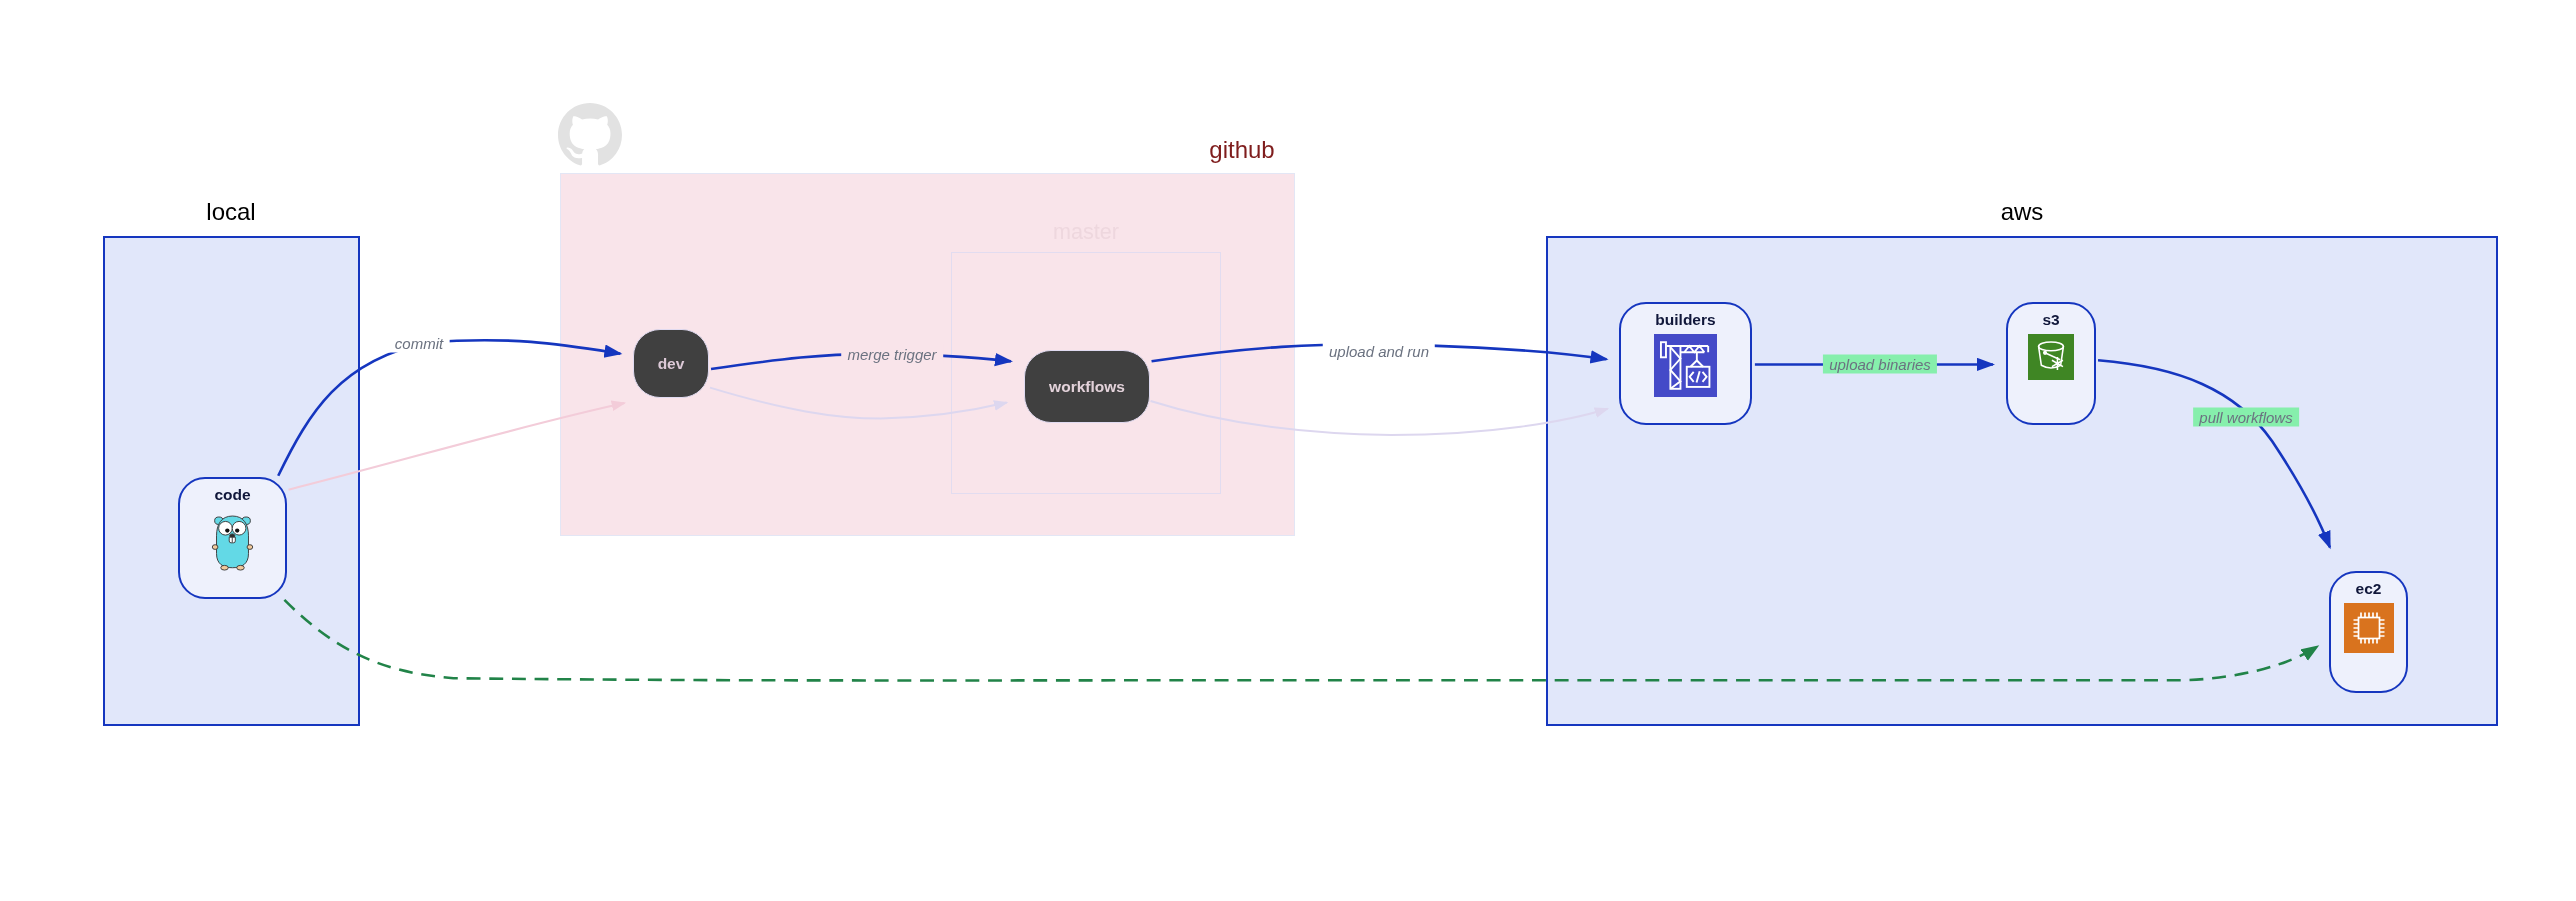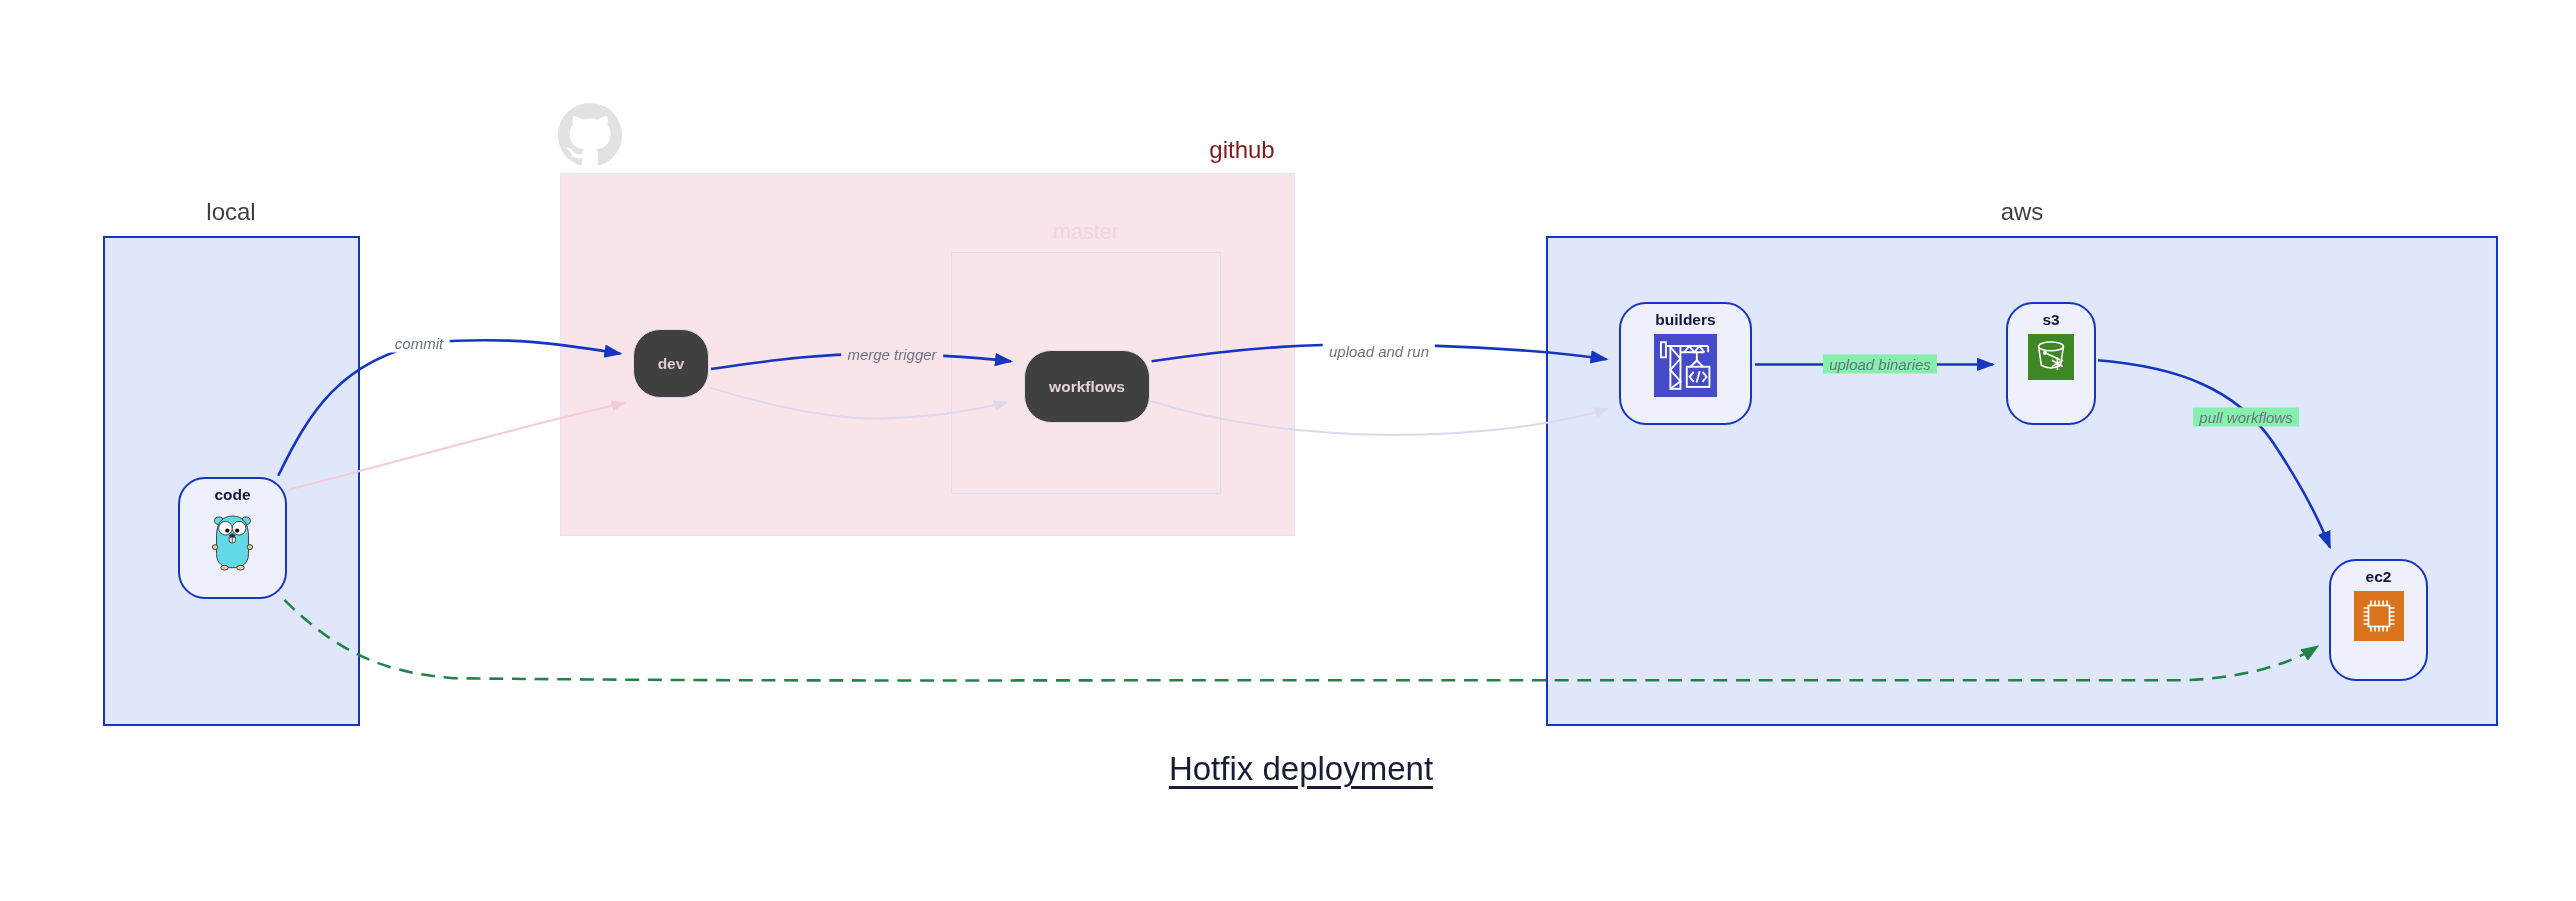--- a/index.html
+++ b/index.html
@@ -12,41 +12,41 @@
   .group.blue{background:#e1e7fa;border:2.1px solid #1536bf;}
   .group.pink{background:#f9e4ea;border:1.5px solid #e3e6f5;}
   .group.inner{background:transparent;border:1.5px solid #e2dcf0;}
   #local-group{left:103px;top:236px;width:257px;height:490px;}
   #aws-group{left:1546px;top:236px;width:952px;height:490px;}
   #github-group{left:560px;top:173px;width:735px;height:363px;}
   #master-group{left:951px;top:252px;width:270px;height:242px;}
 
   .group-label{
     position:absolute;transform:translate(-50%,-50%);
-    font-size:24px;color:#404040;white-space:nowrap;
+    font-size:24px;color:#000000;white-space:nowrap;
   }
   #local-label{left:231px;top:212px;}
   #aws-label{left:2022px;top:212px;}
   #github-label{left:1242px;top:150px;color:#7f1d1d;}
   #master-label{left:1086px;top:232px;font-size:21.6px;color:#eed7de;}
 
   
   .node{position:absolute;box-sizing:border-box;text-align:center;border-radius:27px;}
   .node.solid{background:#eef1fc;border:2.1px solid #1536bf;}
   .node.faded{background:#404040;border:1.5px solid #e0daf0;}
   .node-label{font-weight:700;font-size:15.5px;color:#10173a;margin-top:7.2px;}
   .node.faded .node-label{margin:0;position:absolute;left:50%;top:50%;transform:translate(-50%,-50%);}
   #dev-node .node-label{color:#dcc9d7;}
   #workflows-node .node-label{color:#e3d2da;}
   #code-node{left:178px;top:477px;width:109px;height:122px;}
   #dev-node{left:633px;top:329px;width:76px;height:69px;}
   #workflows-node{left:1024px;top:350px;width:126px;height:73px;}
   #builders-node{left:1619px;top:302px;width:133px;height:123px;}
   #s3-node{left:2006px;top:302px;width:90px;height:123px;}
-  #ec2-node{left:2329px;top:559px;width:99px;height:122px;}
+  #ec2-node{left:2329px;top:571px;width:79px;height:122px;}
   .node-icon{display:inline-block;margin-top:5.2px;}
 
   
   .edge-label{
     position:absolute;transform:translate(-50%,-50%);
     font-style:italic;font-size:15px;color:#6b7280;white-space:nowrap;
     padding:1px 6.2px;
   }
   .bg-white{background:#ffffff;}
   .bg-pink{background:#f9e4ea;}
@@ -194,16 +194,15 @@
 
     <path d="M 552 1164 C 650 1262 740 1305 880 1316 C 1400 1322 1900 1320 2400 1320 L 4230 1320 C 4340 1318 4440 1292 4498 1254" stroke="#218348" stroke-width="5" fill="none" stroke-dasharray="27 17" marker-end="url(#mG)"></path>
   </svg>
 
   <div class="edge-label bg-white" id="commit-label">commit</div>
   <div class="edge-label bg-pink" id="merge-trigger-label">merge trigger</div>
   <div class="edge-label bg-white" id="upload-and-run-label">upload and run</div>
   <div class="edge-label bg-aws" id="upload-binaries-label">upload binaries</div>
   <div class="edge-label bg-aws" id="pull-binaries-label">pull workflows</div>
 
-  <div id="diagram-title">Hotfix deployment</div>
 
 </div>
 
 
 </body></html>

